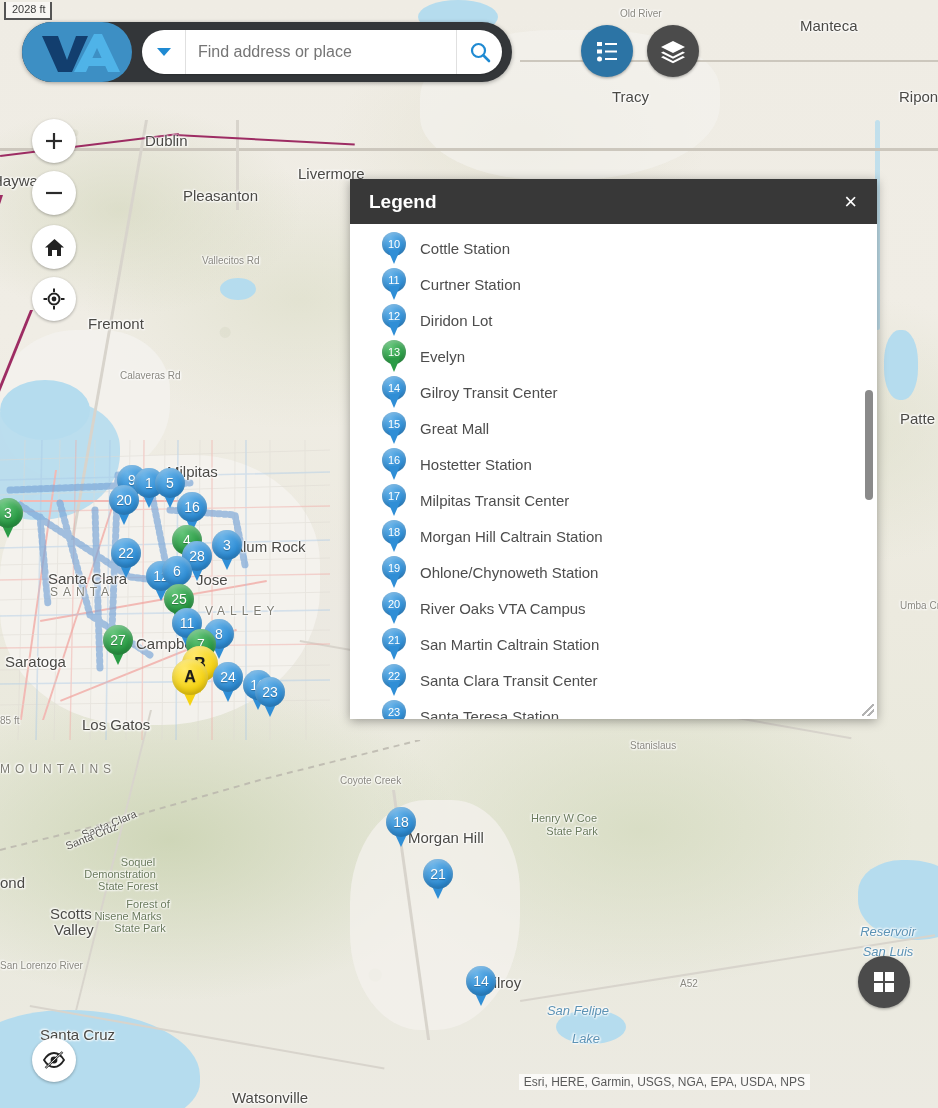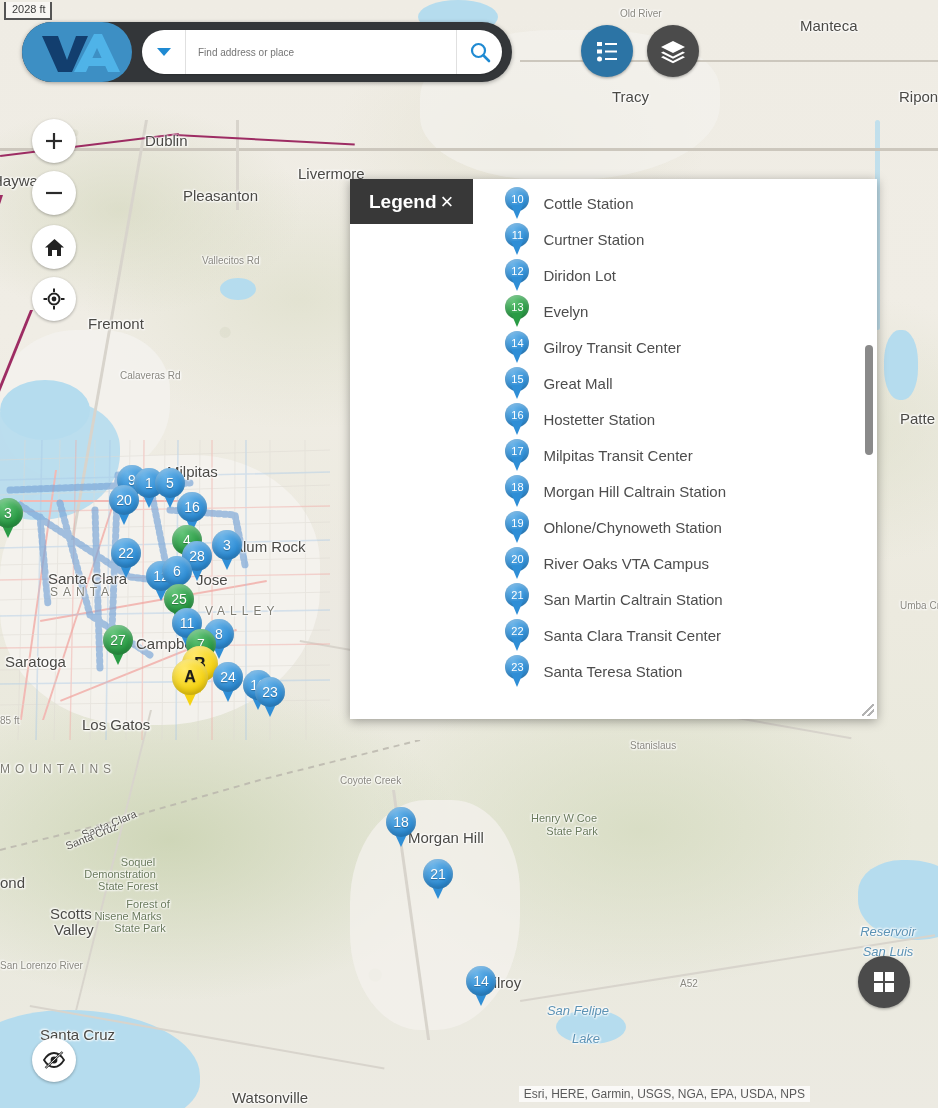--- a/index.html
+++ b/index.html
@@ -115,21 +115,21 @@
   }
   .caret-tri {
     width: 0; height: 0;
     border-left: 7px solid transparent;
     border-right: 7px solid transparent;
     border-top: 8px solid #1f8ad2;
   }
   .search-input {
     flex: 1 1 auto;
     border: none; outline: none;
-    font-size: 10px; color: #8e8e8e;
+    font-size: 16px; color: #8e8e8e;
     padding: 0 12px;
     font-family: "Liberation Sans", sans-serif;
     background: transparent;
   }
   .search-btn {
     width: 46px; height: 44px;
     display: flex; align-items: center; justify-content: center;
     border-left: 1px solid #e0e0e0;
     cursor: pointer;
     flex: 0 0 auto;
@@ -159,21 +159,21 @@
     color: #2b2b2b;
   }
 
   
   .legend-panel {
     position: absolute;
     left: 350px; top: 179px;
     width: 527px; height: 540px;
     background: #fff;
     box-shadow: 0 2px 10px rgba(0,0,0,.35);
-    display: flex; flex-direction: row;
+    display: flex; flex-direction: column;
     overflow: hidden;
   }
   .legend-header {
     height: 45px;
     background: #383838;
     display: flex; align-items: center; justify-content: space-between;
     padding: 0 16px 0 19px;
     flex: 0 0 auto;
   }
   .legend-title {
@@ -273,21 +273,21 @@
     border-right: 6px solid transparent;
     border-top: 14px solid currentColor;
   }
   .legend-pin.blue { color: #2f8ed6; }
   .legend-pin.blue .head { background: radial-gradient(circle at 35% 28%, #66b2e8, #2f8ed6 62%, #1d77bd); }
   .legend-pin.green { color: #2a9b45; }
   .legend-pin.green .head { background: radial-gradient(circle at 35% 28%, #62c478, #2a9b45 62%, #1d8235); }
 
   
   .attribution {
-    position: absolute; right: 128px; bottom: 6px;
+    position: absolute; right: 128px; bottom: 18px;
     font-size: 12px; color: #5a5a5a;
     background: rgba(255,255,255,.72);
     padding: 1px 5px;
     font-family: "Liberation Sans", sans-serif;
     white-space: nowrap;
   }
   .esri-logo {
     position: absolute; right: 6px; bottom: 2px;
     width: 118px; height: 44px;
     opacity: .35;

